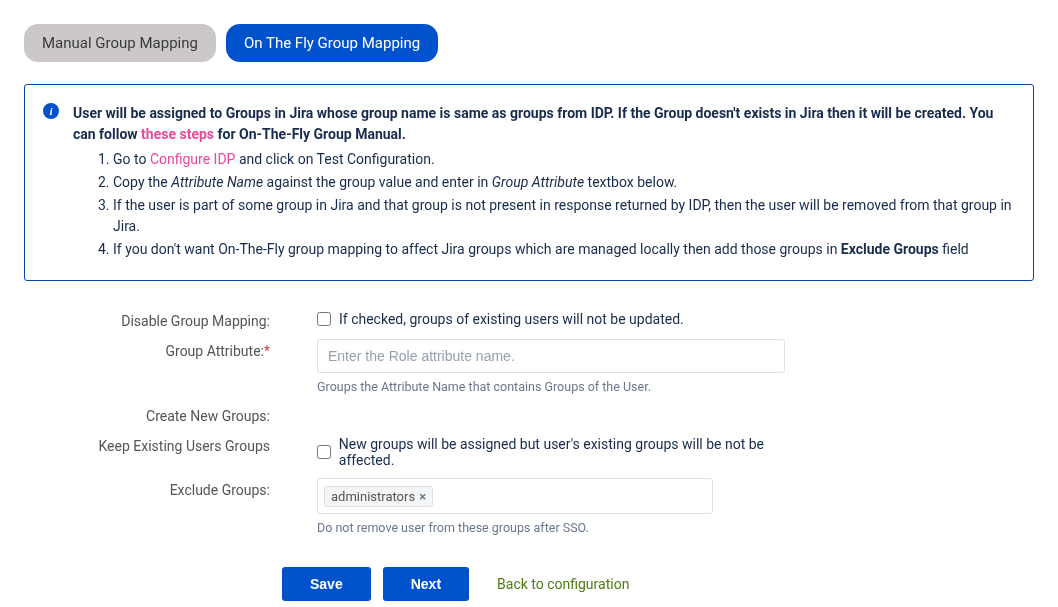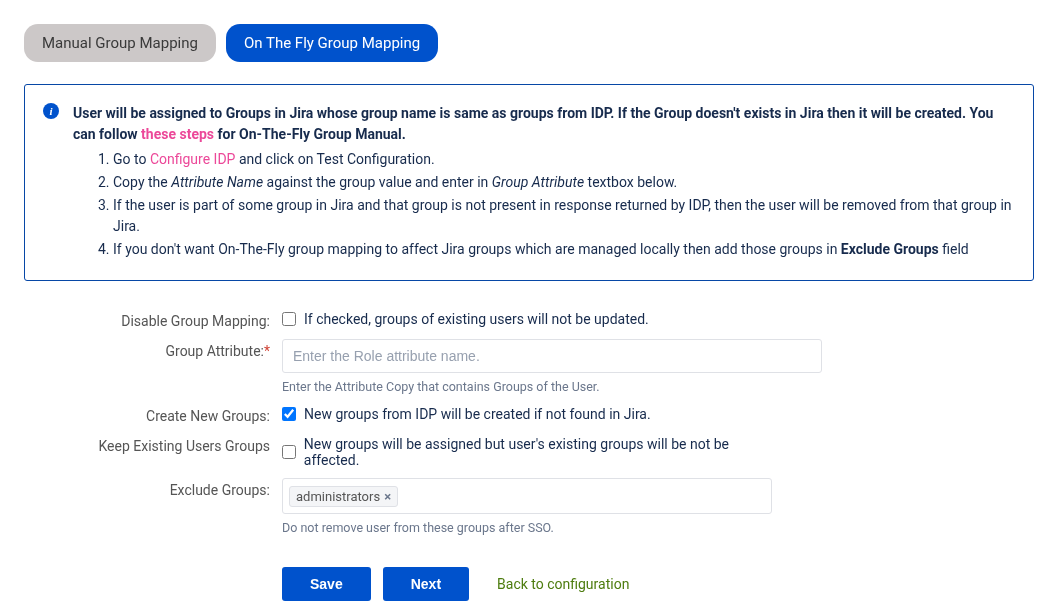--- a/index.html
+++ b/index.html
@@ -87,48 +87,49 @@
     width: 258px;
     text-align: right;
     padding-right: 12px;
     padding-top: 4px;
     color: #555;
     font-size: 14px;
   }
   .required { color: #d04437; }
   .form-control {
     flex: 0 0 500px;
+    margin-left: 35px;
   }
   .check-line {
     display: flex;
     align-items: center;
     gap: 8px;
     padding-top: 2px;
   }
   .check-line input[type=checkbox] {
     width: 14px;
     height: 14px;
     margin: 0;
   }
   .text-input {
-    width: 540px;
+    width: 468px;
     padding: 8px 10px;
     border: 1px solid #dfe1e6;
     border-radius: 3px;
     font-size: 14px;
     color: #172b4d;
   }
   .text-input::placeholder { color: #97a0af; }
   .help-text {
     color: #6b778c;
     font-size: 12.5px;
     margin-top: 6px;
   }
   .tag-field {
-    width: 490px;
+    width: 396px;
     min-height: 36px;
     padding: 5px 6px;
     border: 1px solid #dfe1e6;
     border-radius: 3px;
     display: flex;
     align-items: center;
     gap: 4px;
   }
   .tag {
     background: #f4f5f7;
@@ -209,32 +210,26 @@
         </label>
       </div>
     </div>
 
     <div class="form-row">
       <div class="form-label">
         <span>Group Attribute:</span><span class="required">*</span>
       </div>
       <div class="form-control">
         <input type="text" class="text-input" placeholder="Enter the Role attribute name." style="">
-        <div class="help-text">Enter the Attribute Copy that contains Groups of the User.</div>
+        <div class="help-text">Groups the Attribute Name that contains Groups of the User.</div>
       </div>
     </div>
 
     <div class="form-row">
       <div class="form-label">Create New Groups:</div>
-      <div class="form-control">
-        <label class="check-line">
-          <input type="checkbox" checked="" style="">
-          <span>New groups from IDP will be created if not found in Jira.</span>
-        </label>
-      </div>
     </div>
 
     <div class="form-row">
       <div class="form-label">Keep Existing Users Groups</div>
       <div class="form-control">
         <label class="check-line">
           <input type="checkbox" style="">
           <span>New groups will be assigned but user's existing groups will be not be affected.</span>
         </label>
       </div>

